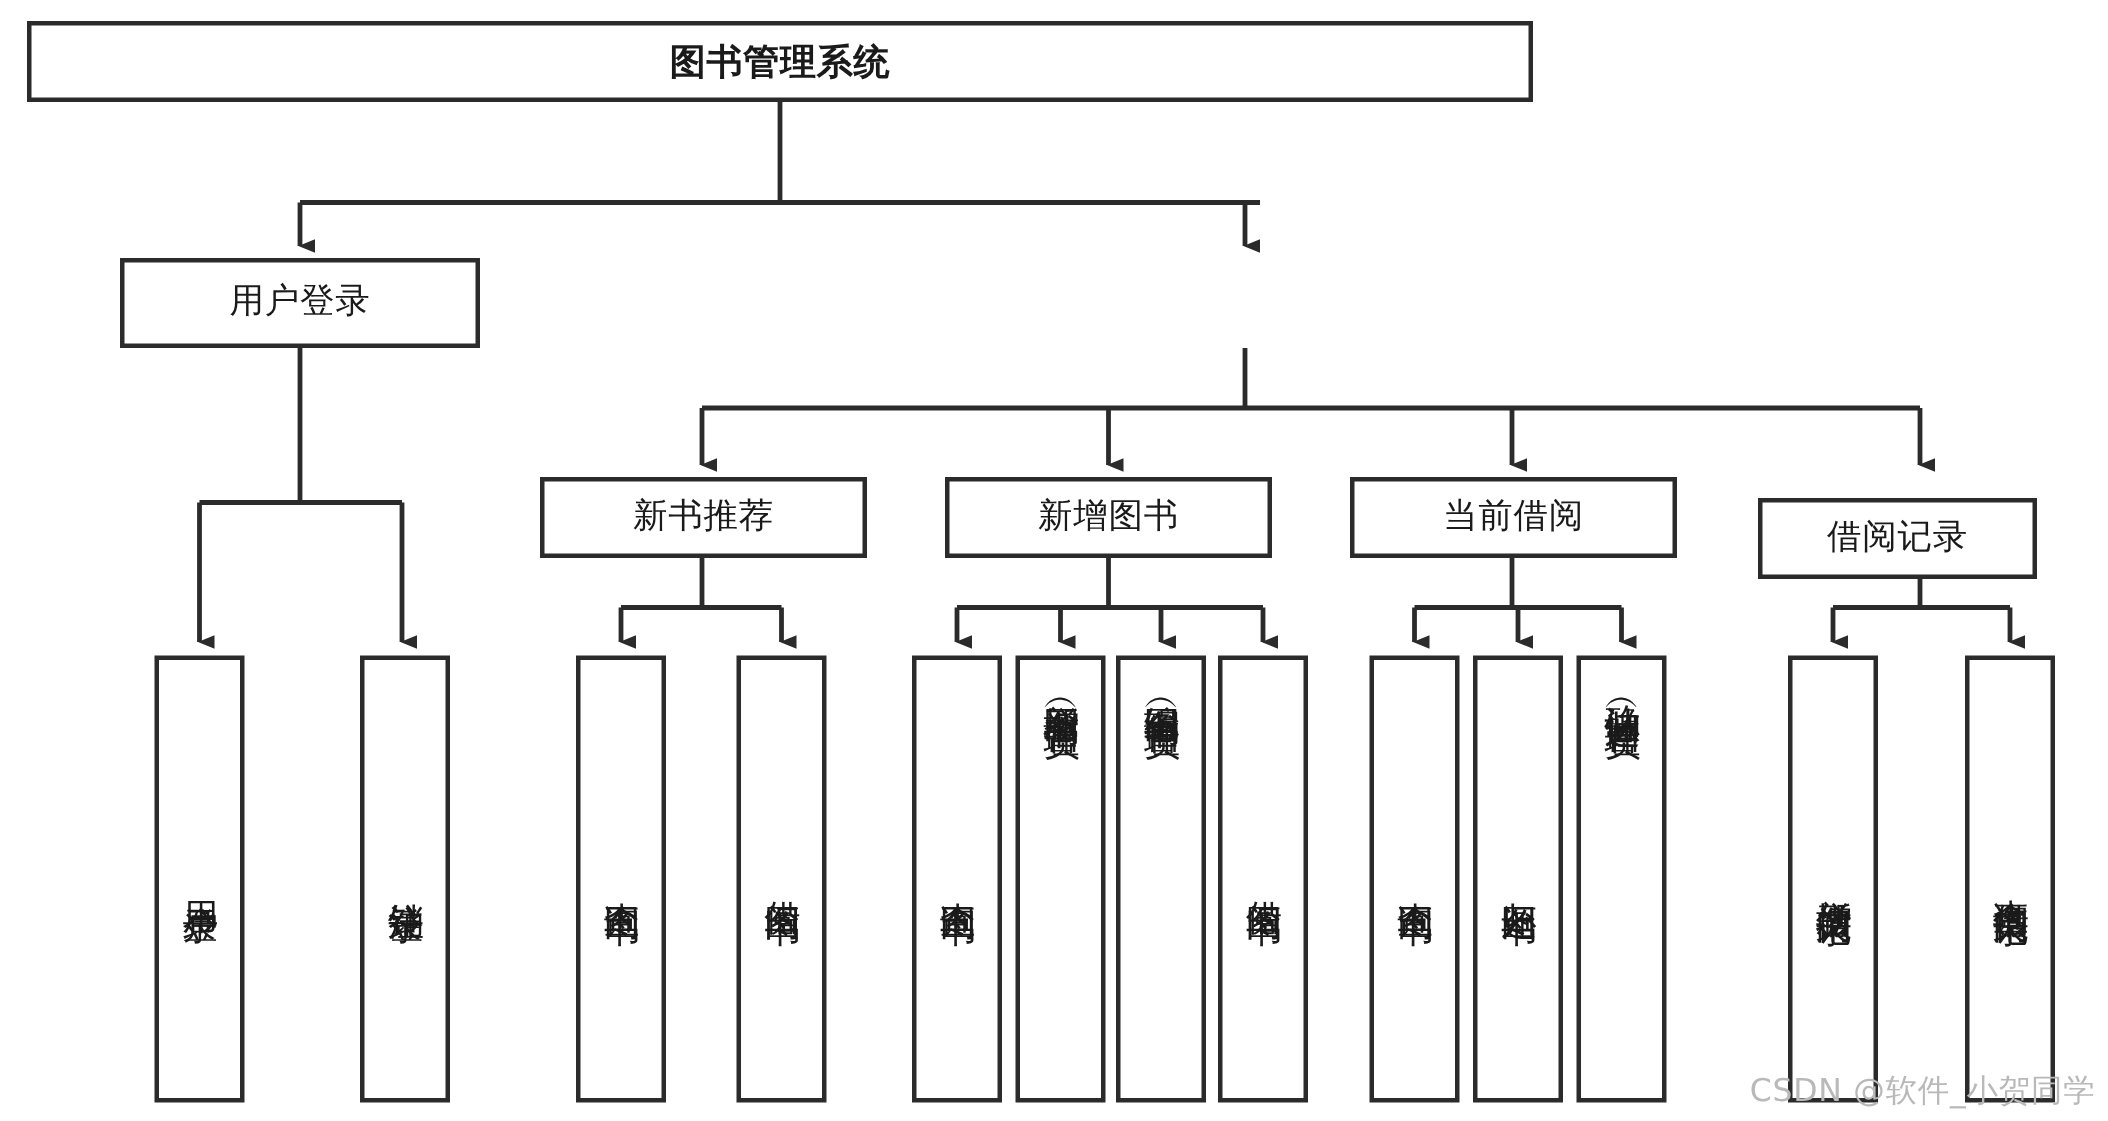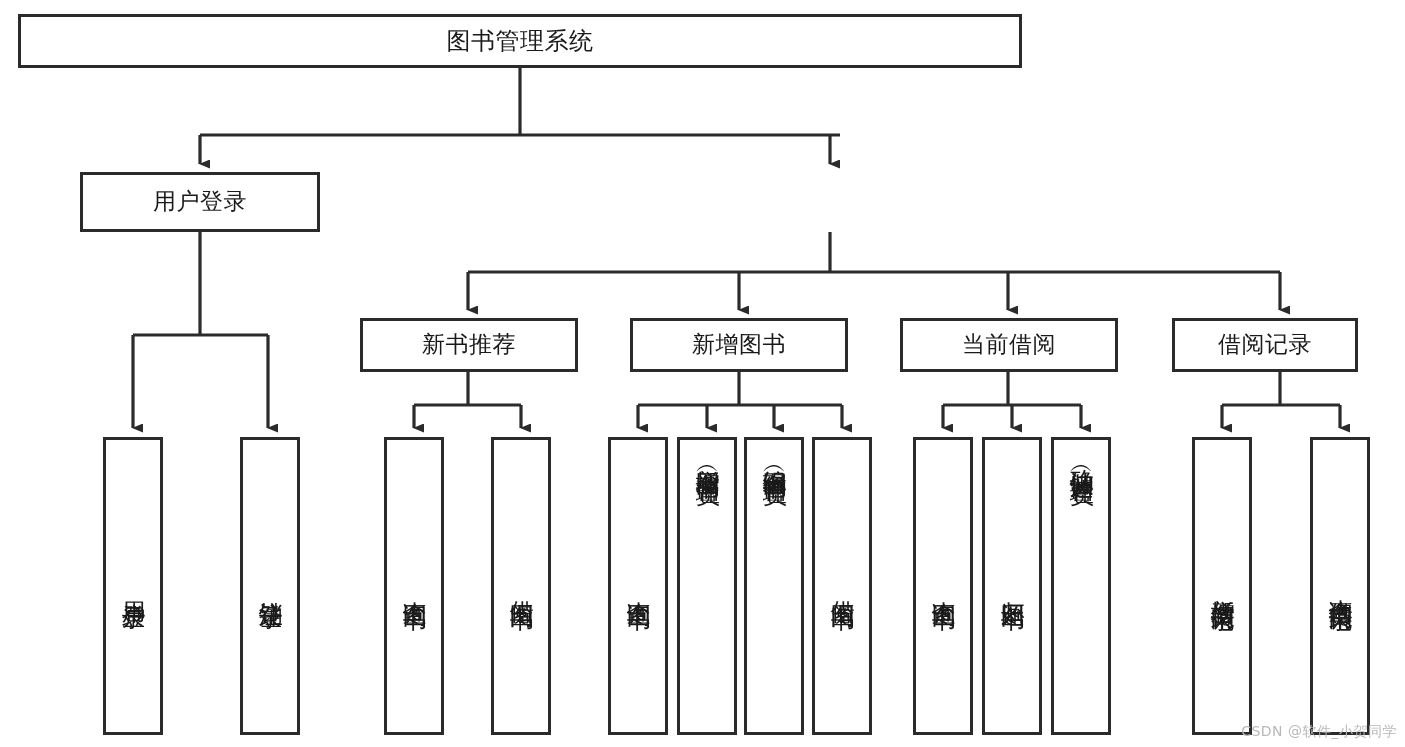--- a/index.html
+++ b/index.html
@@ -42,20 +42,21 @@
     text-align: center;
     line-height: 1.18;
     letter-spacing: 0.5px;
   }
   .node.horizontal .node-label {
     writing-mode: horizontal-tb;
     font-size: 23px;
   }
   .node.root .node-label {
     font-size: 24px;
+    font-weight: bold;
   }
   .node.vertical {
     align-items: flex-start;
     justify-content: center;
     padding-top: 10px;
   }
   .node.vertical .node-label {
     writing-mode: vertical-rl;
     text-orientation: upright;
     font-size: 24px;
@@ -64,21 +65,21 @@
     white-space: nowrap;
   }
   .node.vertical.short {
     align-items: center;
     padding-top: 0;
   }
   .watermark {
     position: absolute;
     right: 8px;
     bottom: 6px;
-    font-size: 14px;
+    font-size: 21px;
     color: #b9b9b9;
     letter-spacing: 0.5px;
     white-space: nowrap;
   }
 </style>
 </head>
 <body>
 
 <div id="diagram-root">
 
@@ -142,21 +143,21 @@
 
   <div class="node horizontal" style="left:360px; top:318px; width:218px; height:54px;">
     <span class="node-label">新书推荐</span>
   </div>
   <div class="node horizontal" style="left:630px; top:318px; width:218px; height:54px;">
     <span class="node-label">新增图书</span>
   </div>
   <div class="node horizontal" style="left:900px; top:318px; width:218px; height:54px;align-items:center;">
     <span class="node-label">当前借阅</span>
   </div>
-  <div class="node horizontal" style="left:1172px; top:318px; width:186px; height:54px;">
+  <div class="node horizontal" style="left:1172px; top:332px; width:186px; height:54px;">
     <span class="node-label">借阅记录</span>
   </div>
 
   <div class="node vertical short" style="left:103px; top:437px; width:60px; height:298px;">
     <span class="node-label">用户登录</span>
   </div>
   <div class="node vertical short" style="left:240px; top:437px; width:60px; height:298px;">
     <span class="node-label">注销登录</span>
   </div>
 

